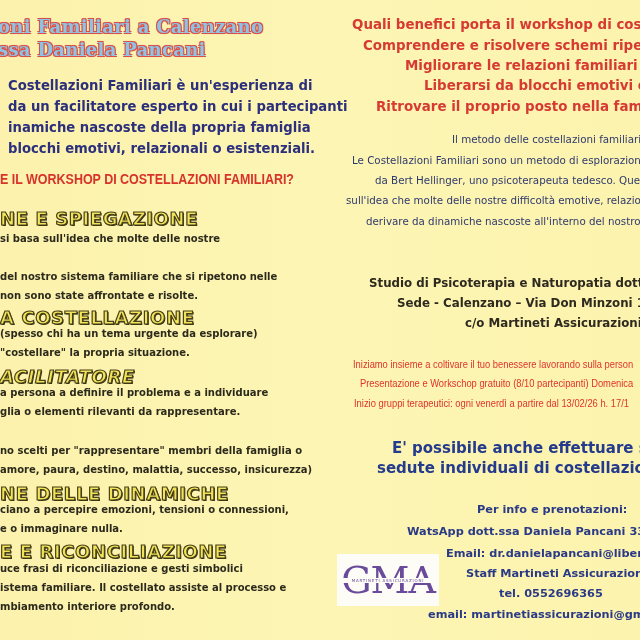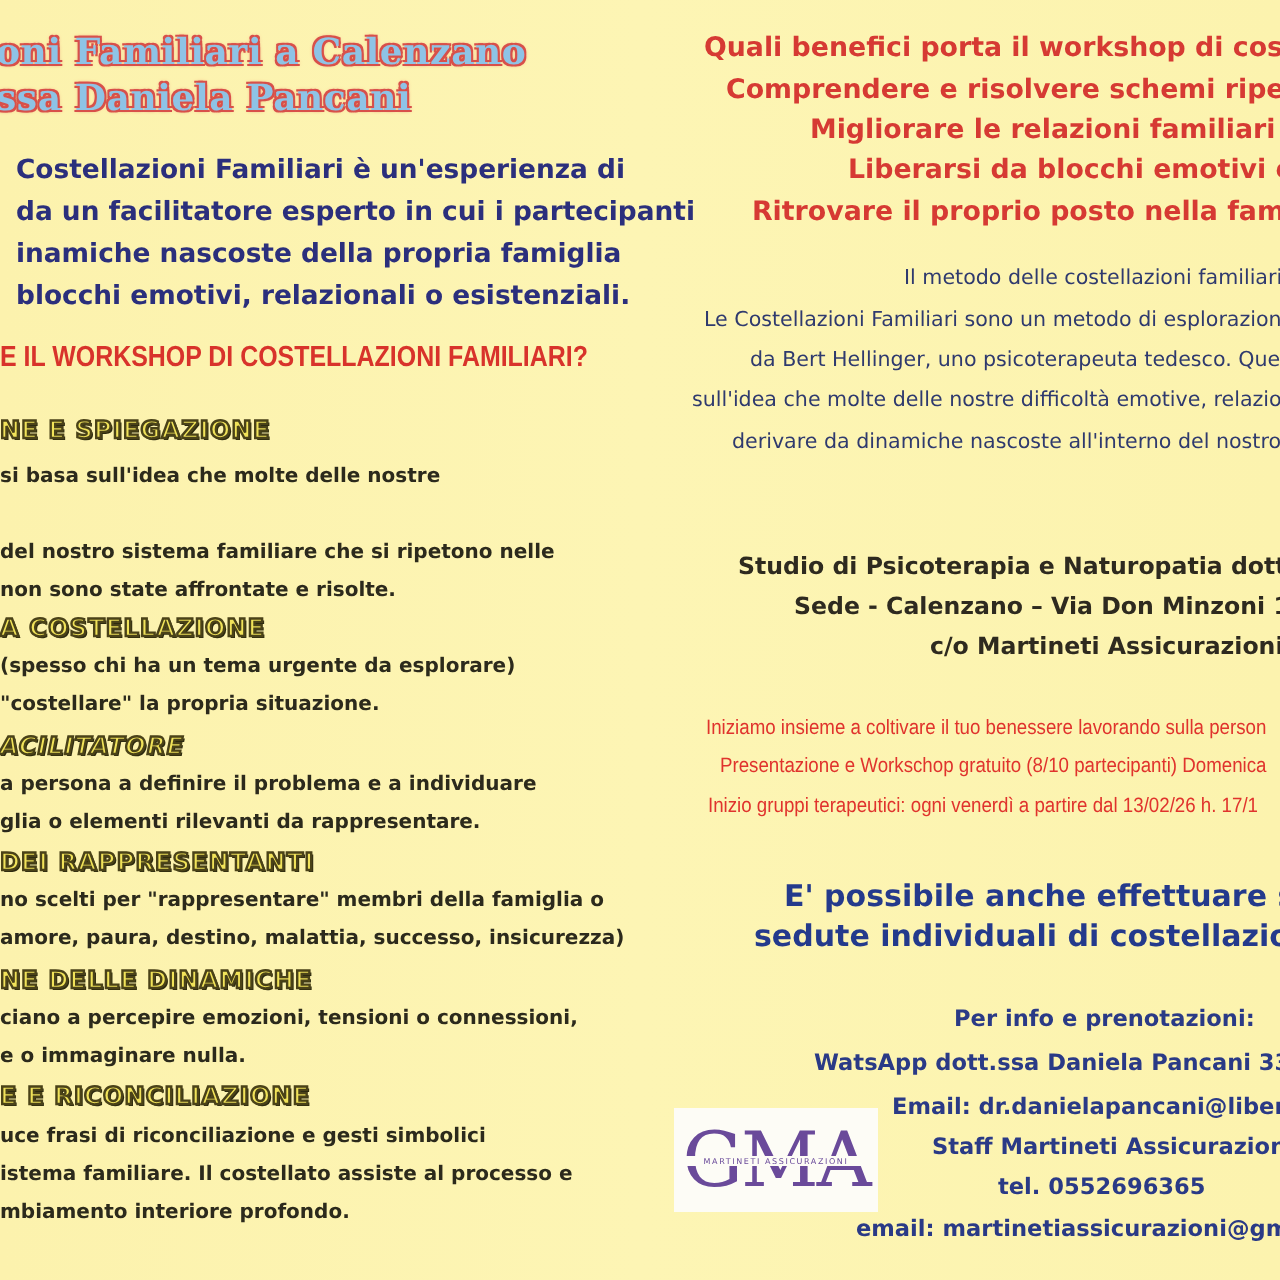--- a/index.html
+++ b/index.html
@@ -18,21 +18,21 @@
     text-shadow: -1px -1px 0 #d8504a, 1px -1px 0 #d8504a, -1px 1px 0 #d8504a, 1px 1px 0 #d8504a, 0 0 2px #d8504a;
   }
   .intro {
     font-family:"DejaVu Sans", sans-serif; font-size:13.2px; color:#2b2f7c; font-weight:600;
   }
   .question-red {
     font-family:"Liberation Sans", sans-serif; font-weight:bold; font-size:14.5px; color:#d8332b;
     transform:scaleX(0.86); transform-origin:left;
   }
   .step-head {
-    font-family:"DejaVu Sans", sans-serif; font-weight:900; font-size:12px;
+    font-family:"DejaVu Sans", sans-serif; font-weight:900; font-size:18px;
     color:#f1e35a; letter-spacing:0.6px;
     -webkit-text-stroke:1.2px #4a4218;
     text-shadow:1px 1px 0 #2d2a10;
   }
   .step-text {
     font-family:"DejaVu Sans", sans-serif; font-size:10px; color:#2c2a1c; font-weight:600;
   }
 
   
   .red-lines {
@@ -90,21 +90,20 @@
   <div class="abs step-text" style="left:0px;top:290px;">non sono state affrontate e risolte.</div>
 
   <div class="abs step-head" style="left:0px;top:307px;">A COSTELLAZIONE</div>
   <div class="abs step-text" style="left:0px;top:328px;">(spesso chi ha un tema urgente da esplorare)</div>
   <div class="abs step-text" style="left:0px;top:347px;">"costellare" la propria situazione.</div>
 
   <div class="abs step-head" style="left:0px;top:366px;font-style:italic;">ACILITATORE</div>
   <div class="abs step-text" style="left:0px;top:387px;">a persona a definire il problema e a individuare</div>
   <div class="abs step-text" style="left:0px;top:406px;">glia o elementi rilevanti da rappresentare.</div>
 
-  <div class="abs step-head" style="left:0px;top:424px;">DEI RAPPRESENTANTI</div>
   <div class="abs step-text" style="left:0px;top:445px;">no scelti per "rappresentare" membri della famiglia o</div>
   <div class="abs step-text" style="left:0px;top:464px;">amore, paura, destino, malattia, successo, insicurezza)</div>
 
   <div class="abs step-head" style="left:0px;top:483px;">NE DELLE DINAMICHE</div>
   <div class="abs step-text" style="left:0px;top:504px;">ciano a percepire emozioni, tensioni o connessioni,</div>
   <div class="abs step-text" style="left:0px;top:523px;">e o immaginare nulla.</div>
 
   <div class="abs step-head" style="left:0px;top:541px;">E E RICONCILIAZIONE</div>
   <div class="abs step-text" style="left:0px;top:582px;">istema familiare. Il costellato assiste al processo e</div>
   <div class="abs step-text" style="left:0px;top:563px;">uce frasi di riconciliazione e gesti simbolici</div>

